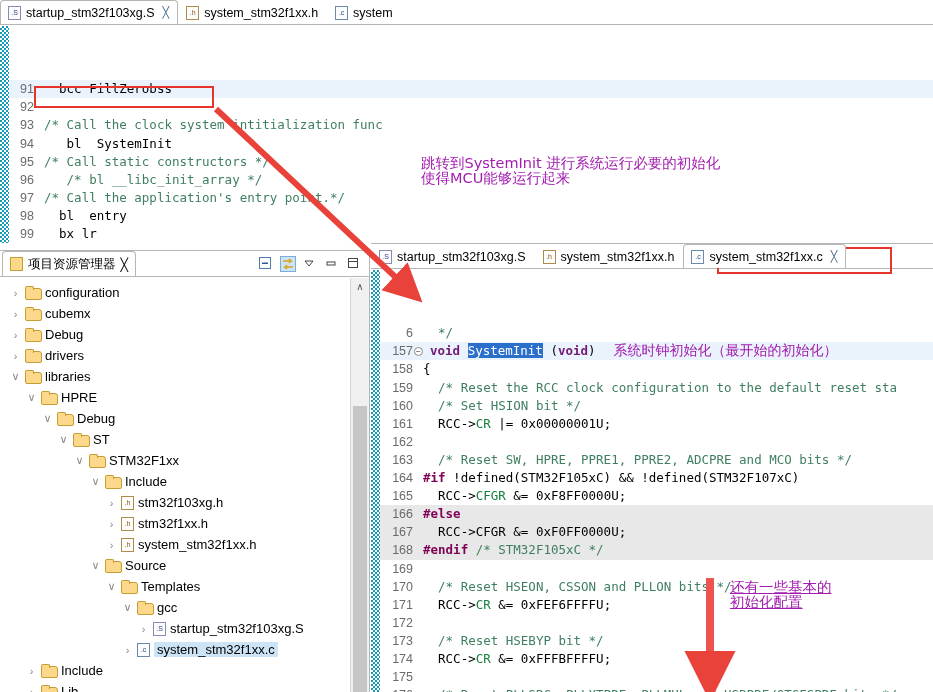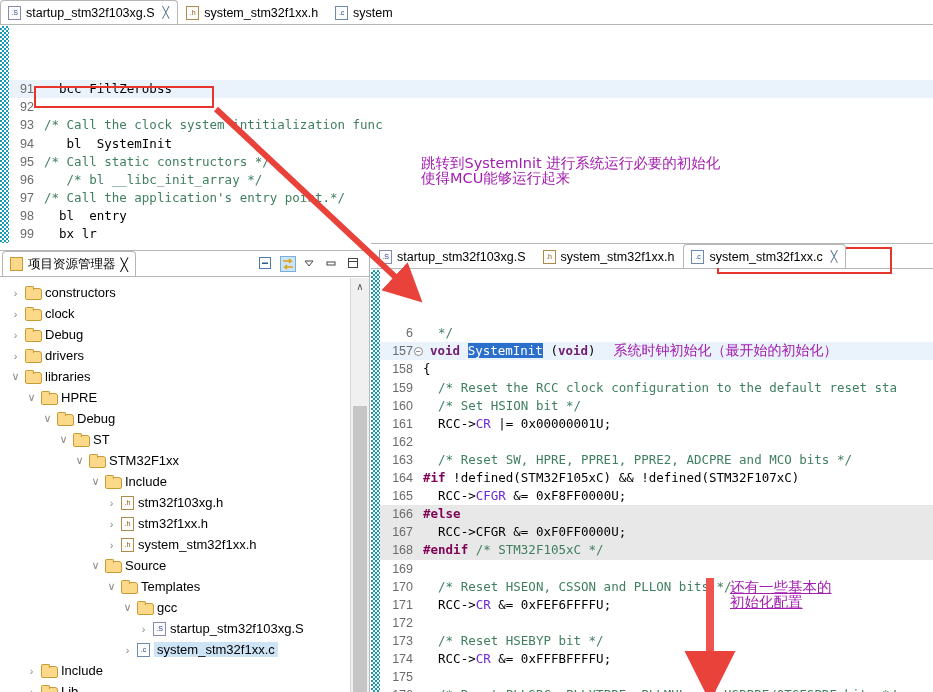--- a/index.html
+++ b/index.html
@@ -87,21 +87,21 @@
   }
   .ln2 { width: 46px; }
   .code { flex: 1; padding-left: 6px; }
   .row.hl { background: #eaf2fb; }
   .row.inactive { background: #e8e8e8; }
 
   
   .cmt { color: #3f7f5f; }
   .kw  { color: #701a75; font-weight: bold; }
   .pp  { color: #7f0055; font-weight: bold; }
-  .fld { color: #6d28d9; text-align: center; }
+  .fld { color: #15803d; text-align: center; }
   .sel { background: #2b6fcd; color: #ffffff; }
   .blk { color: #000; }
 
   
   .fold {
     position:absolute; width:9px; height:9px; border:1px solid #8a8a8a;
     border-radius:50%; background:#fff; font-size:8px; line-height:7px;
     text-align:center; color:#555;
   }
 
@@ -214,26 +214,26 @@
         <div class="tool"><svg width="14" height="14">
             <rect x="2.5" y="2.5" width="9" height="9" fill="none" stroke="#444"></rect>
             <rect x="2.5" y="2.5" width="9" height="3" fill="none" stroke="#444"></rect>
           </svg></div>
       </div>
   </div>
   <div class="tree" id="tree">
       <div class="tnode" style="padding-left: 10px;">
         <span class="tw">›</span>
         <span class="folder"></span>
-        <span class="tlabel">constructors</span>
-      </div>
-      <div class="tnode" style="padding-left: 10px;">
-        <span class="tw">›</span>
-        <span class="folder"></span>
-        <span class="tlabel">clock</span>
+        <span class="tlabel">configuration</span>
+      </div>
+      <div class="tnode" style="padding-left: 10px;">
+        <span class="tw">›</span>
+        <span class="folder"></span>
+        <span class="tlabel">cubemx</span>
       </div>
       <div class="tnode" style="padding-left: 10px;">
         <span class="tw">›</span>
         <span class="folder"></span>
         <span class="tlabel">Debug</span>
       </div>
       <div class="tnode" style="padding-left: 10px;">
         <span class="tw">›</span>
         <span class="folder"></span>
         <span class="tlabel">drivers</span>

